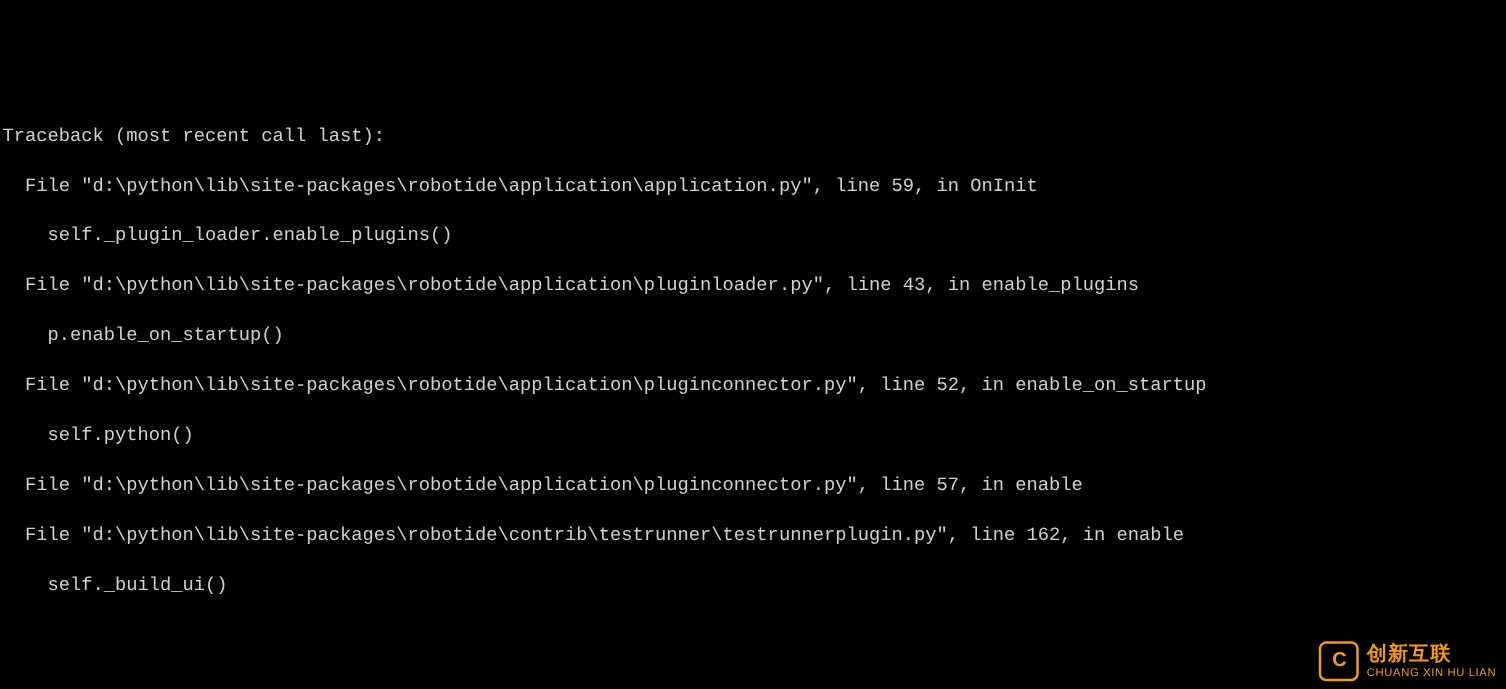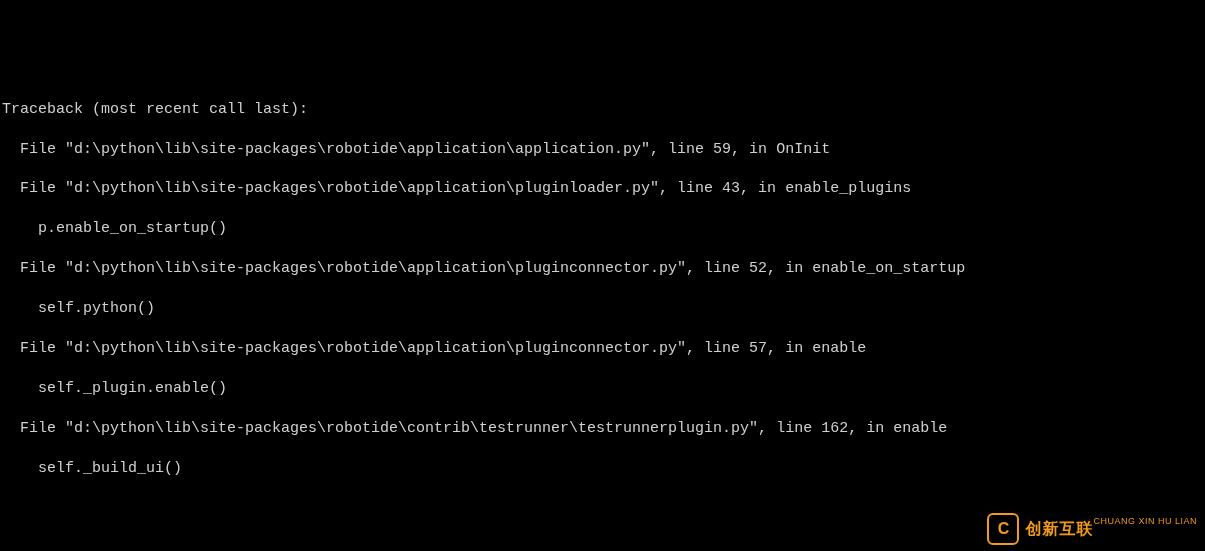--- a/index.html
+++ b/index.html
@@ -50,36 +50,36 @@
     font-size: 16px;
     font-weight: 600;
     letter-spacing: 1px;
   }
   .watermark .txt2 {
     font-size: 9px;
     letter-spacing: 0.5px;
     margin-top: -2px;
     text-align: right;
   }
-  .watermark .stack { display: flex; flex-direction: row; }
+  .watermark .stack { display: flex; flex-direction: column; }
 </style>
 </head>
 <body>
 
 
 
 <div class="terminal">
 <span class="line">Traceback (most recent call last):</span>
 <span class="line">  File "d:\python\lib\site-packages\robotide\application\application.py", line 59, in OnInit</span>
+<span class="line">    self._plugin_loader.enable_plugins()</span>
 <span class="line">  File "d:\python\lib\site-packages\robotide\application\pluginloader.py", line 43, in enable_plugins</span>
 <span class="line">    p.enable_on_startup()</span>
 <span class="line">  File "d:\python\lib\site-packages\robotide\application\pluginconnector.py", line 52, in enable_on_startup</span>
 <span class="line">    self.python()</span>
 <span class="line">  File "d:\python\lib\site-packages\robotide\application\pluginconnector.py", line 57, in enable</span>
-<span class="line">    self._plugin.enable()</span>
 <span class="line">  File "d:\python\lib\site-packages\robotide\contrib\testrunner\testrunnerplugin.py", line 162, in enable</span>
 <span class="line">    self._build_ui()</span>
 
 
 
 
 
 
 
 

